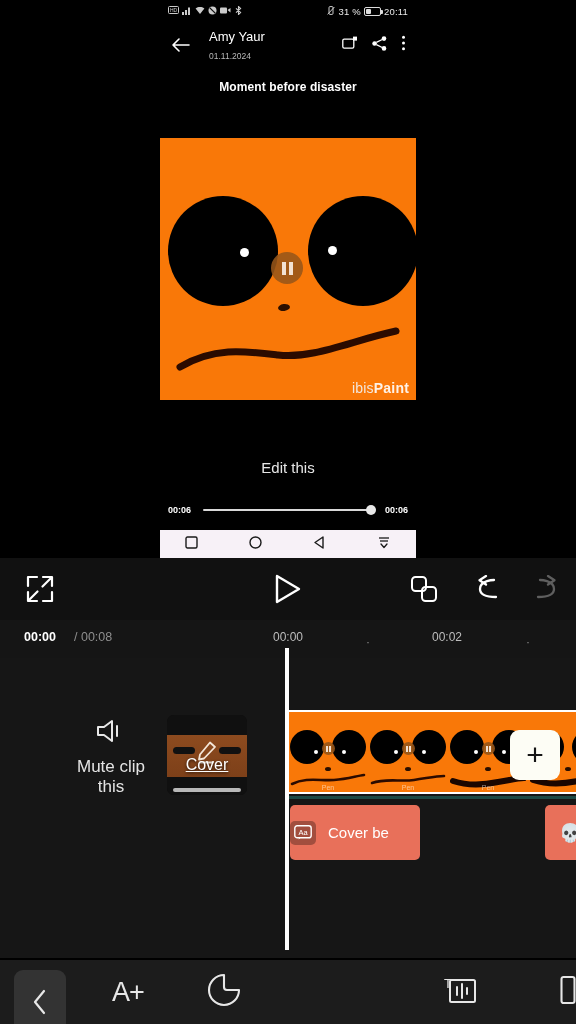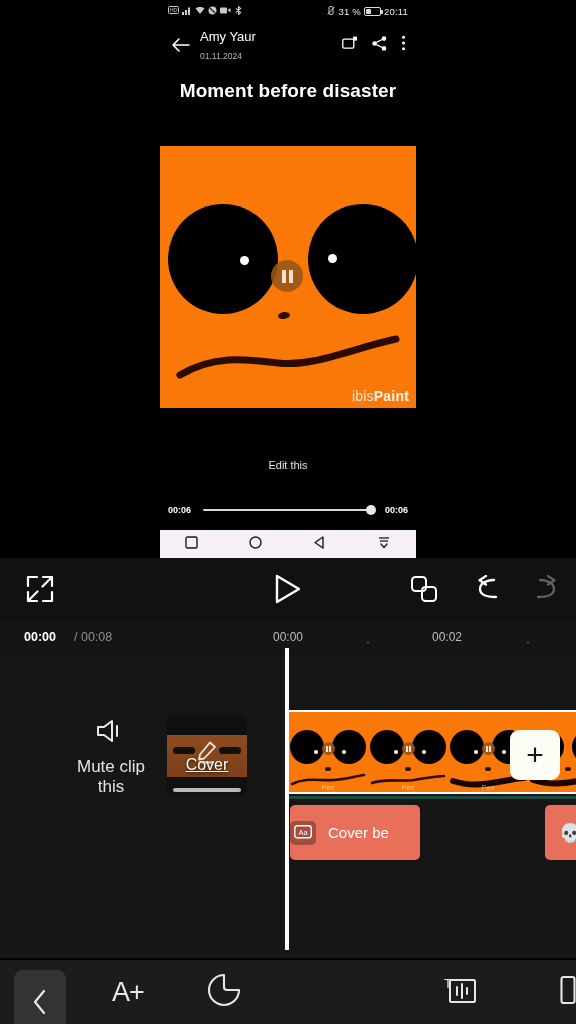--- a/index.html
+++ b/index.html
@@ -39,34 +39,34 @@
     background: #ddd; border-radius: 0 1px 1px 0;
   }
   .batt > i { position: absolute; left: 1px; top: 1px; bottom: 1px; width: 31%; background: #ddd; border-radius: 1px; }
 
   
   .ph-header {
     position: absolute; left: 0; top: 24px; width: 256px; height: 42px;
     display: flex; align-items: center; padding: 0 10px; color: #fff;
   }
   .ph-back { width: 22px; height: 22px; display:flex; align-items:center; justify-content:center; }
-  .ph-titles { margin-left: 8px; line-height: 1.15; }
+  .ph-titles { margin-left: 17px; line-height: 1.15; }
   .ph-name { font-size: 13px; color: #fff; }
   .ph-date { font-size: 8.5px; color: #b9b9b9; margin-top: 1px; }
   .ph-actions { margin-left: auto; display: flex; align-items: center; gap: 14px; }
 
   .ph-caption {
     position: absolute; left: 0; top: 80px; width: 256px;
-    text-align: center; color: #fff; font-size: 19px; font-weight: bold;
+    text-align: center; color: #fff; font-size: 12px; font-weight: bold;
     letter-spacing: .1px;
   }
 
   
   .art {
-    position: absolute; left: 0; top: 146px; width: 256px; height: 262px;
+    position: absolute; left: 0; top: 138px; width: 256px; height: 262px;
     background: #F97808; overflow: hidden;
   }
   .eye { position: absolute; background: #000; border-radius: 50%; }
   .eye.l { left: 8px;  top: 58px; width: 110px; height: 110px; }
   .eye.r { left: 148px; top: 58px; width: 110px; height: 110px; }
   .pupil { position: absolute; width: 9px; height: 9px; background: #fff; border-radius: 50%; }
   .pupil.l { left: 80px; top: 110px; }
   .pupil.r { left: 168px; top: 108px; }
   .nose {
     position: absolute; left: 118px; top: 166px; width: 12px; height: 7px;
@@ -83,21 +83,21 @@
   .pause-badge {
     position: absolute; left: 111px; top: 114px; width: 32px; height: 32px;
     border-radius: 50%; background: rgba(150,85,25,.88);
     display: flex; align-items: center; justify-content: center; gap: 3px;
   }
   .pause-badge i { display:block; width: 4px; height: 13px; background: #f3e2d2; }
 
   
   .ph-edit {
     position: absolute; left: 0; top: 459px; width: 256px; text-align: center;
-    color: #e6e6e6; font-size: 11px;
+    color: #e6e6e6; font-size: 15px;
   }
   .ph-scrub {
     position: absolute; left: 0; top: 500px; width: 256px; height: 20px;
     display: flex; align-items: center; padding: 0 8px; color: #fff; font-size: 9px; font-weight: bold;
   }
   .scrub-track {
     flex: 1; height: 2px; background: #d9d9d9; margin: 0 12px; position: relative; border-radius: 2px;
   }
   .scrub-knob {
     position: absolute; right: -3px; top: -4px; width: 10px; height: 10px;

